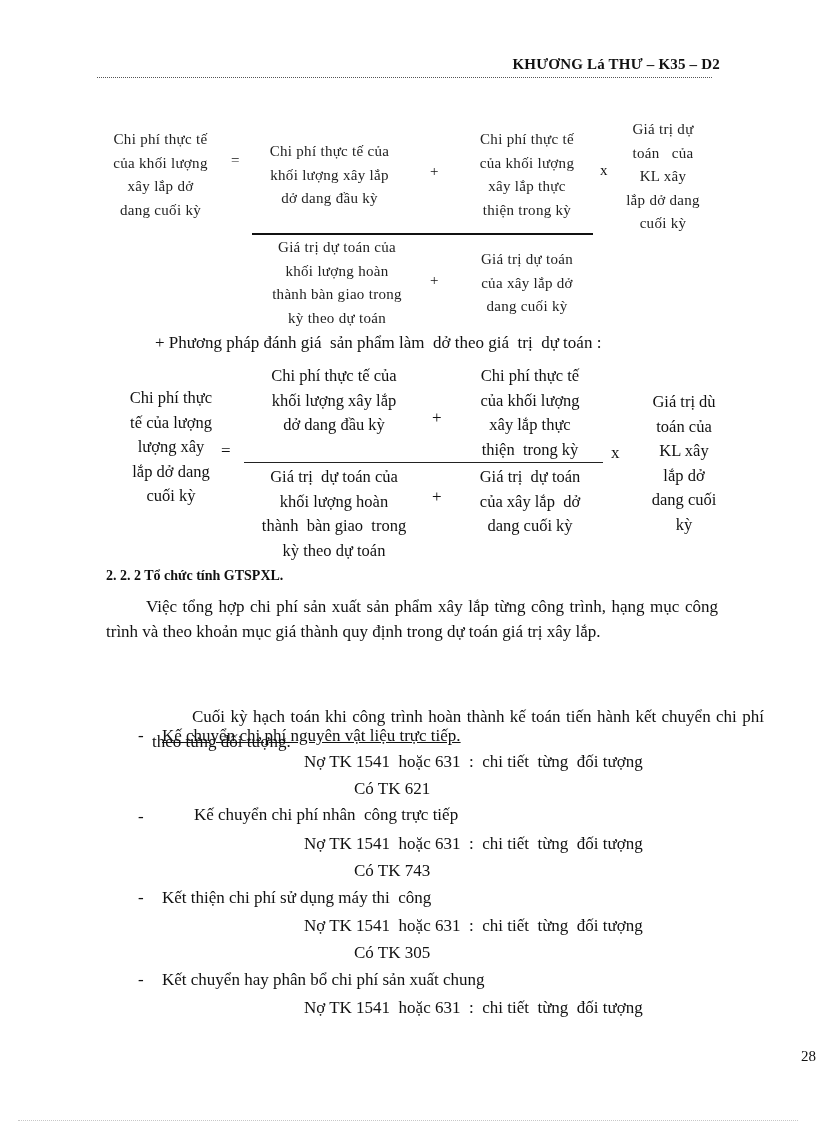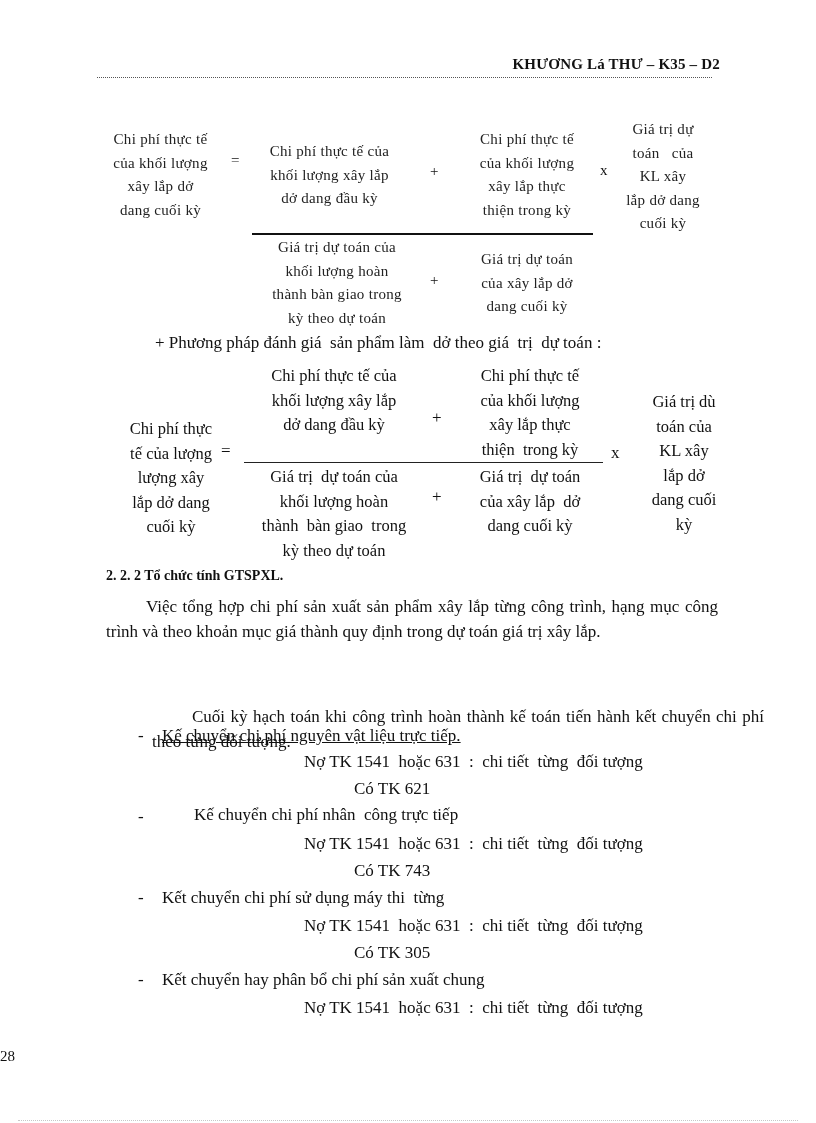--- a/index.html
+++ b/index.html
@@ -12,21 +12,21 @@
     .f1 { font-size: 15px; line-height: 23.5px; color: #222; letter-spacing: 0.3px; }
     .f2 { font-size: 16.5px; line-height: 24.5px; font-weight: normal; }
     .op { font-size: 15px; }
     .op2 { font-size: 17px; }
     .frac-line { height: 0; border-top: 2px solid #111; }
     .frac-line2 { height: 0; border-top: 1px solid #222; }
     .para { font-size: 17px; line-height: 25px; text-align: justify; }
     .heading { font-size: 14px; font-weight: bold; }
     .bullet-dash { font-size: 17px; }
     .entry { font-size: 17px; white-space: nowrap; }
-    .page-num { left: 0; width: 816px; top: 1048px; text-align: left; font-size: 15px; }
+    .page-num { left: 0; width: 816px; top: 1048px; text-align: right; font-size: 15px; }
     .bottom-rule { left: 18px; top: 1120px; width: 780px; height: 0; border-top: 1px dotted #c8c8c8; }
   </style>
 </head>
 <body>
 
 <div class="abs header-text">KHƯƠNG  Lá THƯ  – K35 – D2</div>
 <div class="abs header-rule"></div>
 
 <div>
   <div class="abs cell f1" style="left:98px; top:128px; width:125px;">
@@ -70,21 +70,21 @@
   <div class="abs cell f1" style="left:462px; top:248px; width:130px;">
     <div>Giá trị dự toán</div>
     <div>của xây lắp dở</div>
     <div>dang cuối kỳ</div>
   </div>
 </div>
 
 <div class="abs" style="left:155px; top:333px; font-size:17px; white-space:pre;">+ Phương pháp đánh giá  sản phẩm làm  dở theo giá  trị  dự toán :</div>
 
 <div>
-  <div class="abs cell f2" style="left:98px; top:417px; width:146px;">
+  <div class="abs cell f2" style="left:98px; top:386px; width:146px;">
     <div>Chi phí thực</div>
     <div>tế  của lượng</div>
     <div>lượng xây</div>
     <div>lắp  dở dang</div>
     <div>cuối kỳ</div>
   </div>
   <div class="abs op2" style="left:221px; top:441px;">=</div>
 
   <div class="abs cell f2" style="left:244px; top:364px; width:180px;">
     <div>Chi phí thực tế của</div>
@@ -134,21 +134,21 @@
 <div class="abs entry" style="left:162px; top:726px;text-decoration:underline;">Kế chuyển chi phí nguyên vật liệu  trực tiếp.</div>
 <div class="abs entry" style="left:304px; top:752px; white-space:pre;">Nợ TK 1541  hoặc 631  :  chi tiết  từng  đối tượng</div>
 <div class="abs entry" style="left:354px; top:779px;">Có TK 621</div>
 
 <div class="abs bullet-dash" style="left:138px; top:807px;">-</div>
 <div class="abs entry" style="left:162px; top:805px; white-space:pre;margin-left:32px;">Kế chuyển chi phí nhân  công trực tiếp</div>
 <div class="abs entry" style="left:304px; top:834px; white-space:pre;">Nợ TK 1541  hoặc 631  :  chi tiết  từng  đối tượng</div>
 <div class="abs entry" style="left:354px; top:861px;">Có TK 743</div>
 
 <div class="abs bullet-dash" style="left:138px; top:888px;">-</div>
-<div class="abs entry" style="left:162px; top:888px; white-space:pre;">Kết chuyển chi phí sử dụng máy thi  từng</div>
+<div class="abs entry" style="left:162px; top:888px; white-space:pre;">Kết thiện chi phí sử dụng máy thi  công</div>
 <div class="abs entry" style="left:304px; top:916px; white-space:pre;">Nợ TK 1541  hoặc 631  :  chi tiết  từng  đối tượng</div>
 <div class="abs entry" style="left:354px; top:943px;">Có TK 305</div>
 
 <div class="abs bullet-dash" style="left:138px; top:970px;">-</div>
 <div class="abs entry" style="left:162px; top:970px;">Kết chuyển hay phân bổ chi phí sản xuất chung</div>
 <div class="abs entry" style="left:304px; top:998px; white-space:pre;">Nợ TK 1541  hoặc 631  :  chi tiết  từng  đối tượng</div>
 
 <div class="abs page-num">28</div>
 <div class="abs bottom-rule"></div>
 

